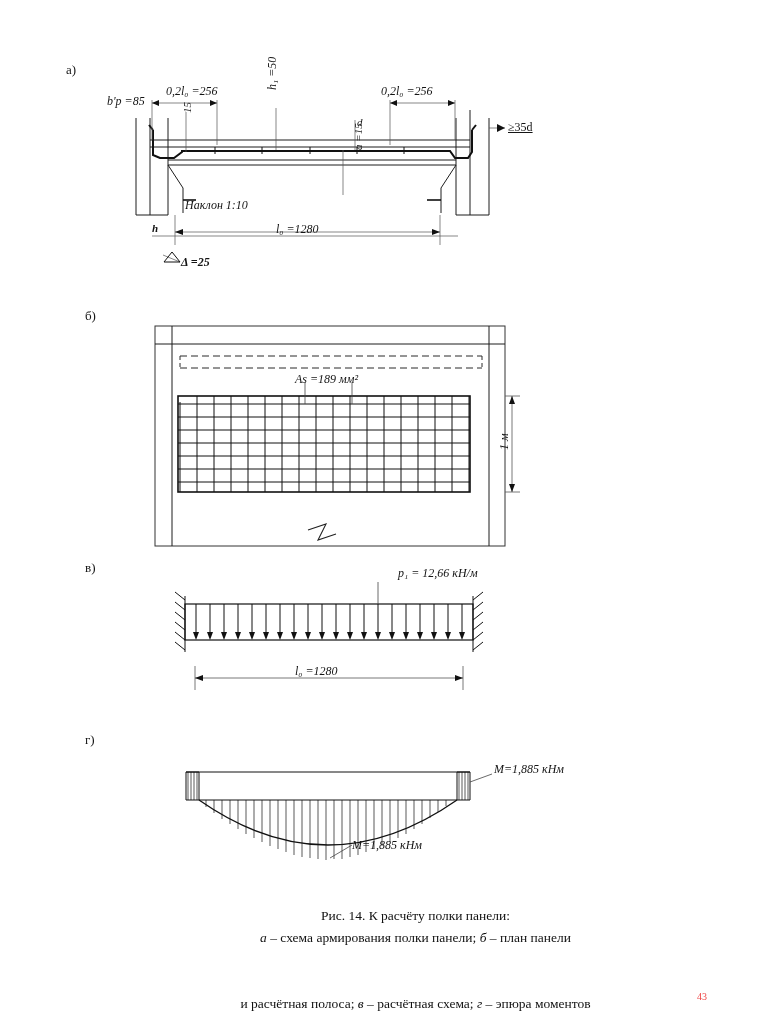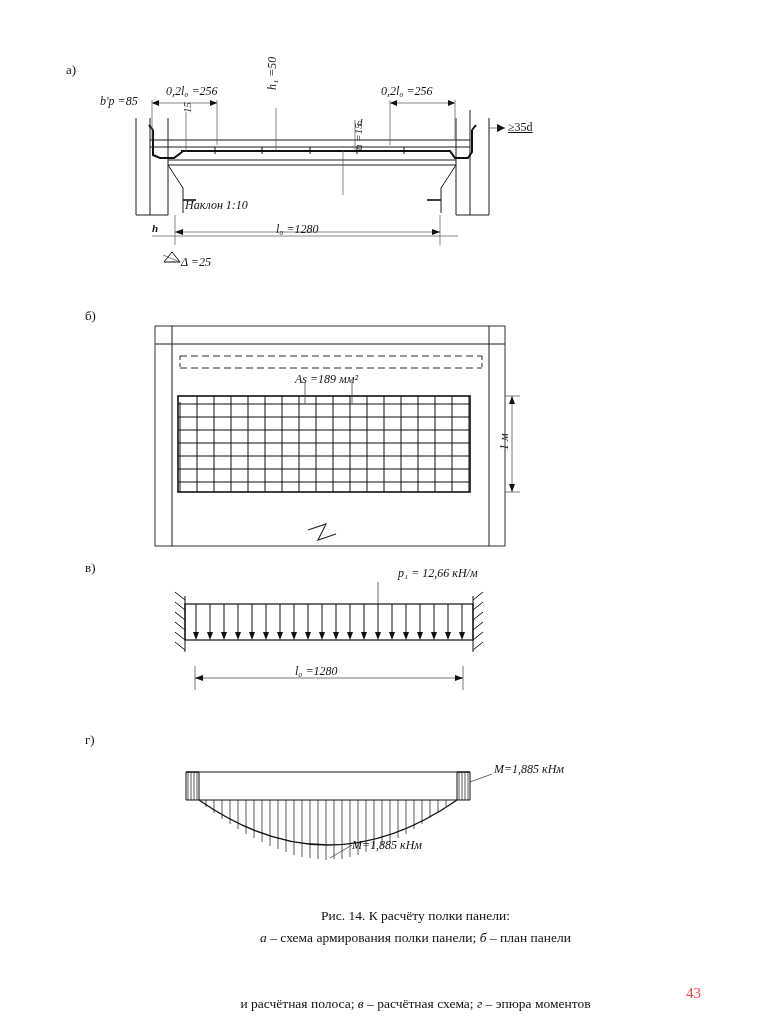--- a/index.html
+++ b/index.html
@@ -39,24 +39,24 @@
     text-align: center;
     width: 100%;
     font-family: "Liberation Serif", serif;
     font-size: 13.5px;
     color: #111;
     padding-left: 32px;
   }
   .cap .ital { font-style: italic; }
   .pageno {
     position: absolute;
-    right: 66px;
+    right: 60px;
     bottom: 22px;
     font-family: "Liberation Serif", serif;
-    font-size: 15px;
+    font-size: 10px;
     color: #ef4444;
   }
   svg { position: absolute; left: 0; top: 0; overflow: visible; }
 </style>
 </head>
 <body>
 
 <div id="page">
 
   <div class="panel-letter" style="left:66px; top:62px;">а)</div>
@@ -137,31 +137,31 @@
         <polygon points="455,103 448,100 448,106"></polygon>
         <polygon points="175,232 183,229 183,235"></polygon>
         <polygon points="440,232 432,229 432,235"></polygon>
         <polygon points="505,128 497,124 497,132"></polygon>
       </g>
 
       <polygon points="172,252 180,262 164,262" fill="none" stroke="#111" stroke-width="1"></polygon>
     </g>
   </svg>
 
-  <div class="lbl" style="left:100px; top:94px;font-style:italic;">b'р =85</div>
+  <div class="lbl" style="left:107px; top:94px;font-style:italic;">b'р =85</div>
   <div class="lbl" style="left:166px; top:84px;">0,2l₀ =256</div>
   <div class="lbl" style="left:381px; top:84px;">0,2l₀ =256</div>
   <div class="lbl" style="left:265px; top:90px; transform:rotate(-90deg); transform-origin:left top;">h₁ =50</div>
   <div class="lbl" style="left:181px; top:113px; transform:rotate(-90deg); transform-origin:left top; font-size:11px;">15</div>
   <div class="lbl" style="left:352px; top:150px; transform:rotate(-90deg); transform-origin:left top; font-size:11px;">a =15</div>
   <div class="lbl" style="left:357px; top:116px; font-size:11px;">d</div>
   <div class="lbl lbl-up" style="left:508px; top:120px;">≥35d</div>
   <div class="lbl" style="left:185px; top:198px; font-weight:normal;">Наклон 1:10</div>
   <div class="lbl" style="left:276px; top:222px;">l₀ =1280</div>
-  <div class="lbl" style="left:181px; top:255px; font-weight:normal;">Δ =25</div>
+  <div class="lbl" style="left:181px; top:255px; font-weight:bold;">Δ =25</div>
   <div class="lbl" style="left:152px; top:222px; font-size:11px; font-weight:bold;">h</div>
 
   <div class="panel-letter" style="left:85px; top:308px;">б)</div>
 
   <svg width="767" height="1024">
     <g stroke="#1d1d1d" fill="none" stroke-width="1">
 
       <rect x="155" y="326" width="350" height="220" stroke="#333" stroke-width="1"></rect>
 
       <line x1="172" y1="326" x2="172" y2="546"></line>

